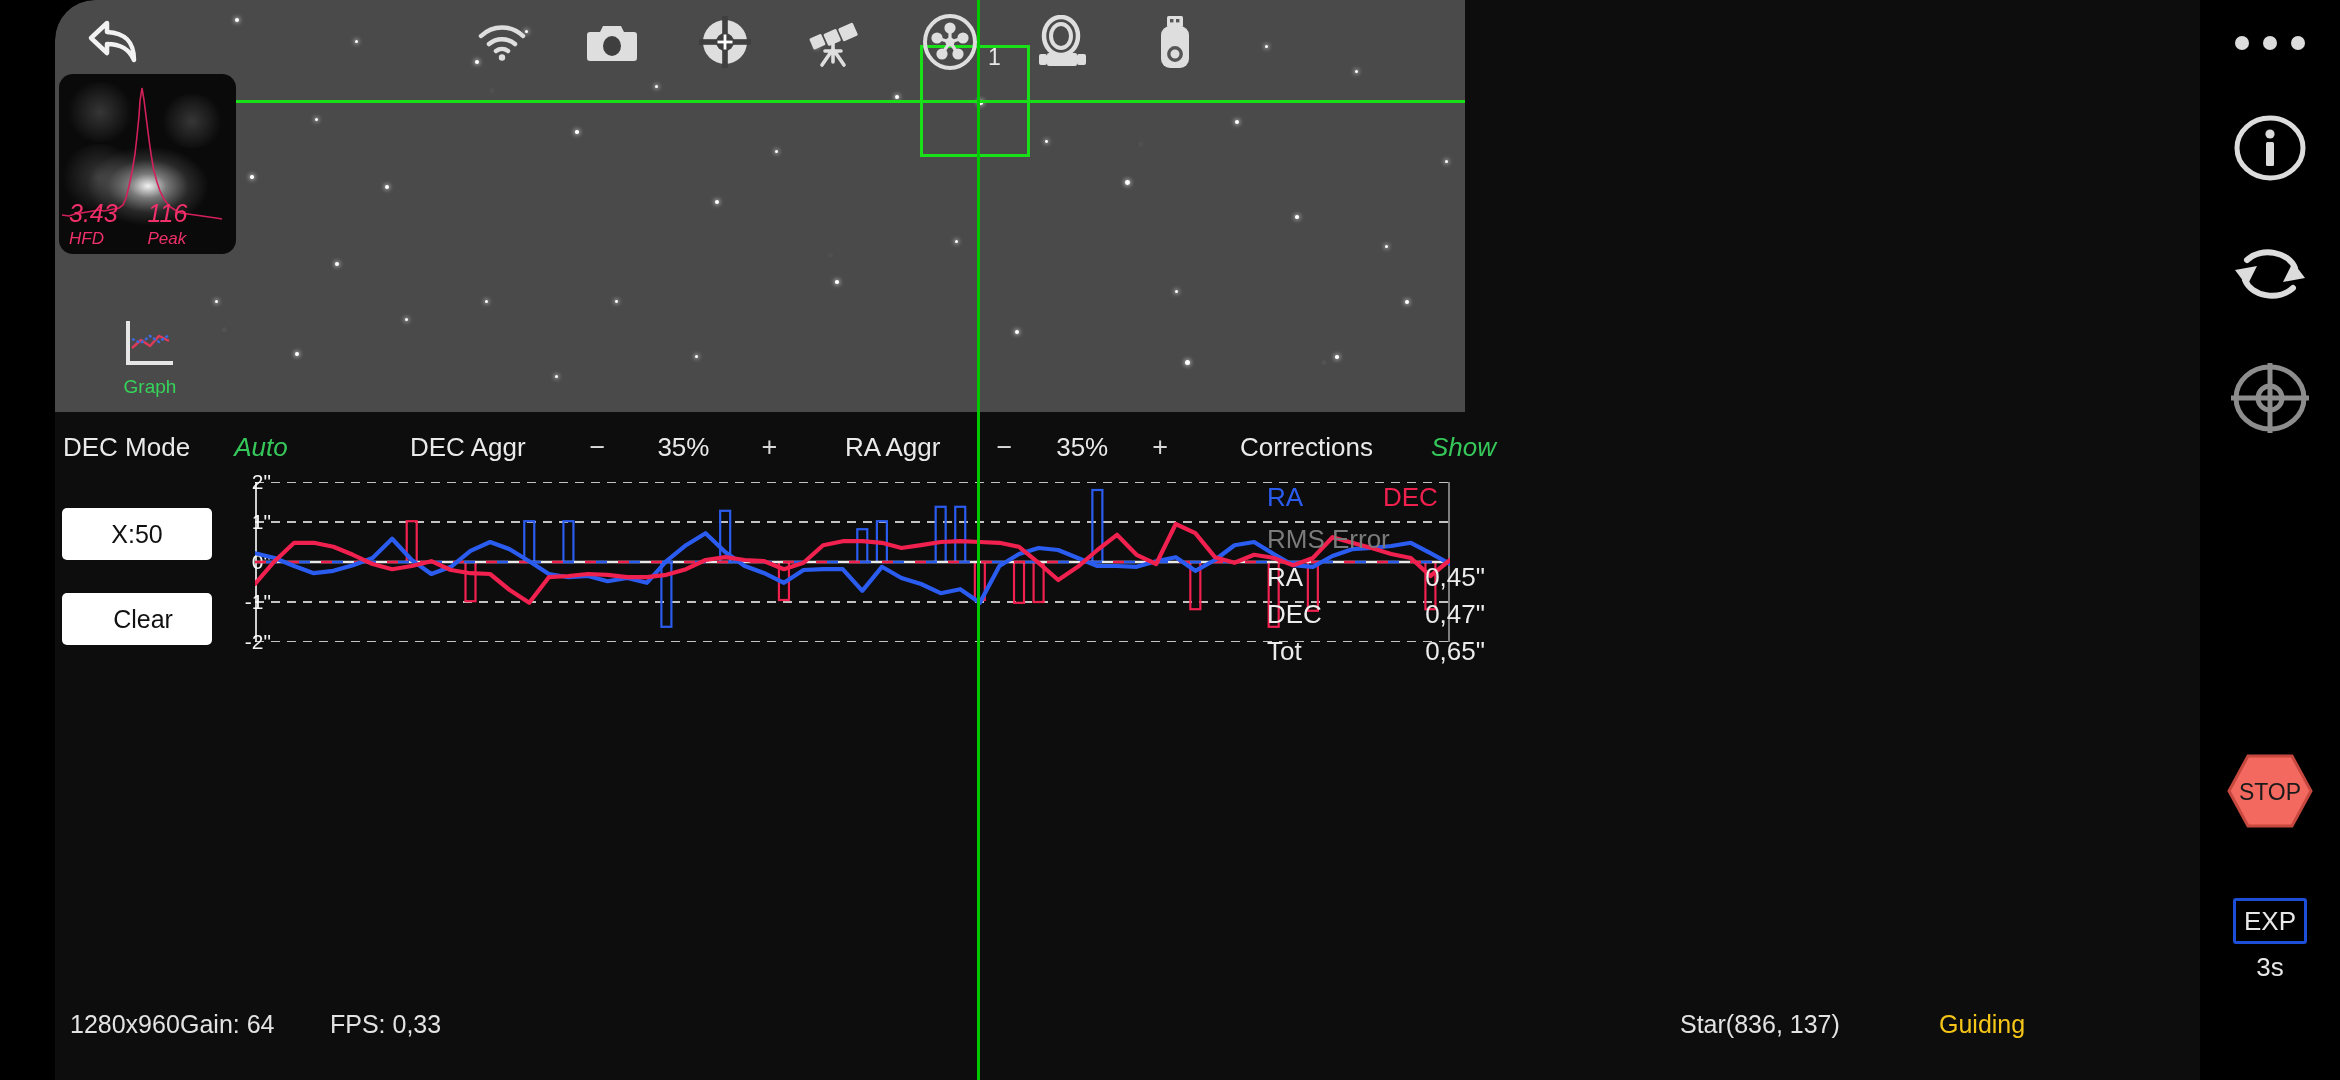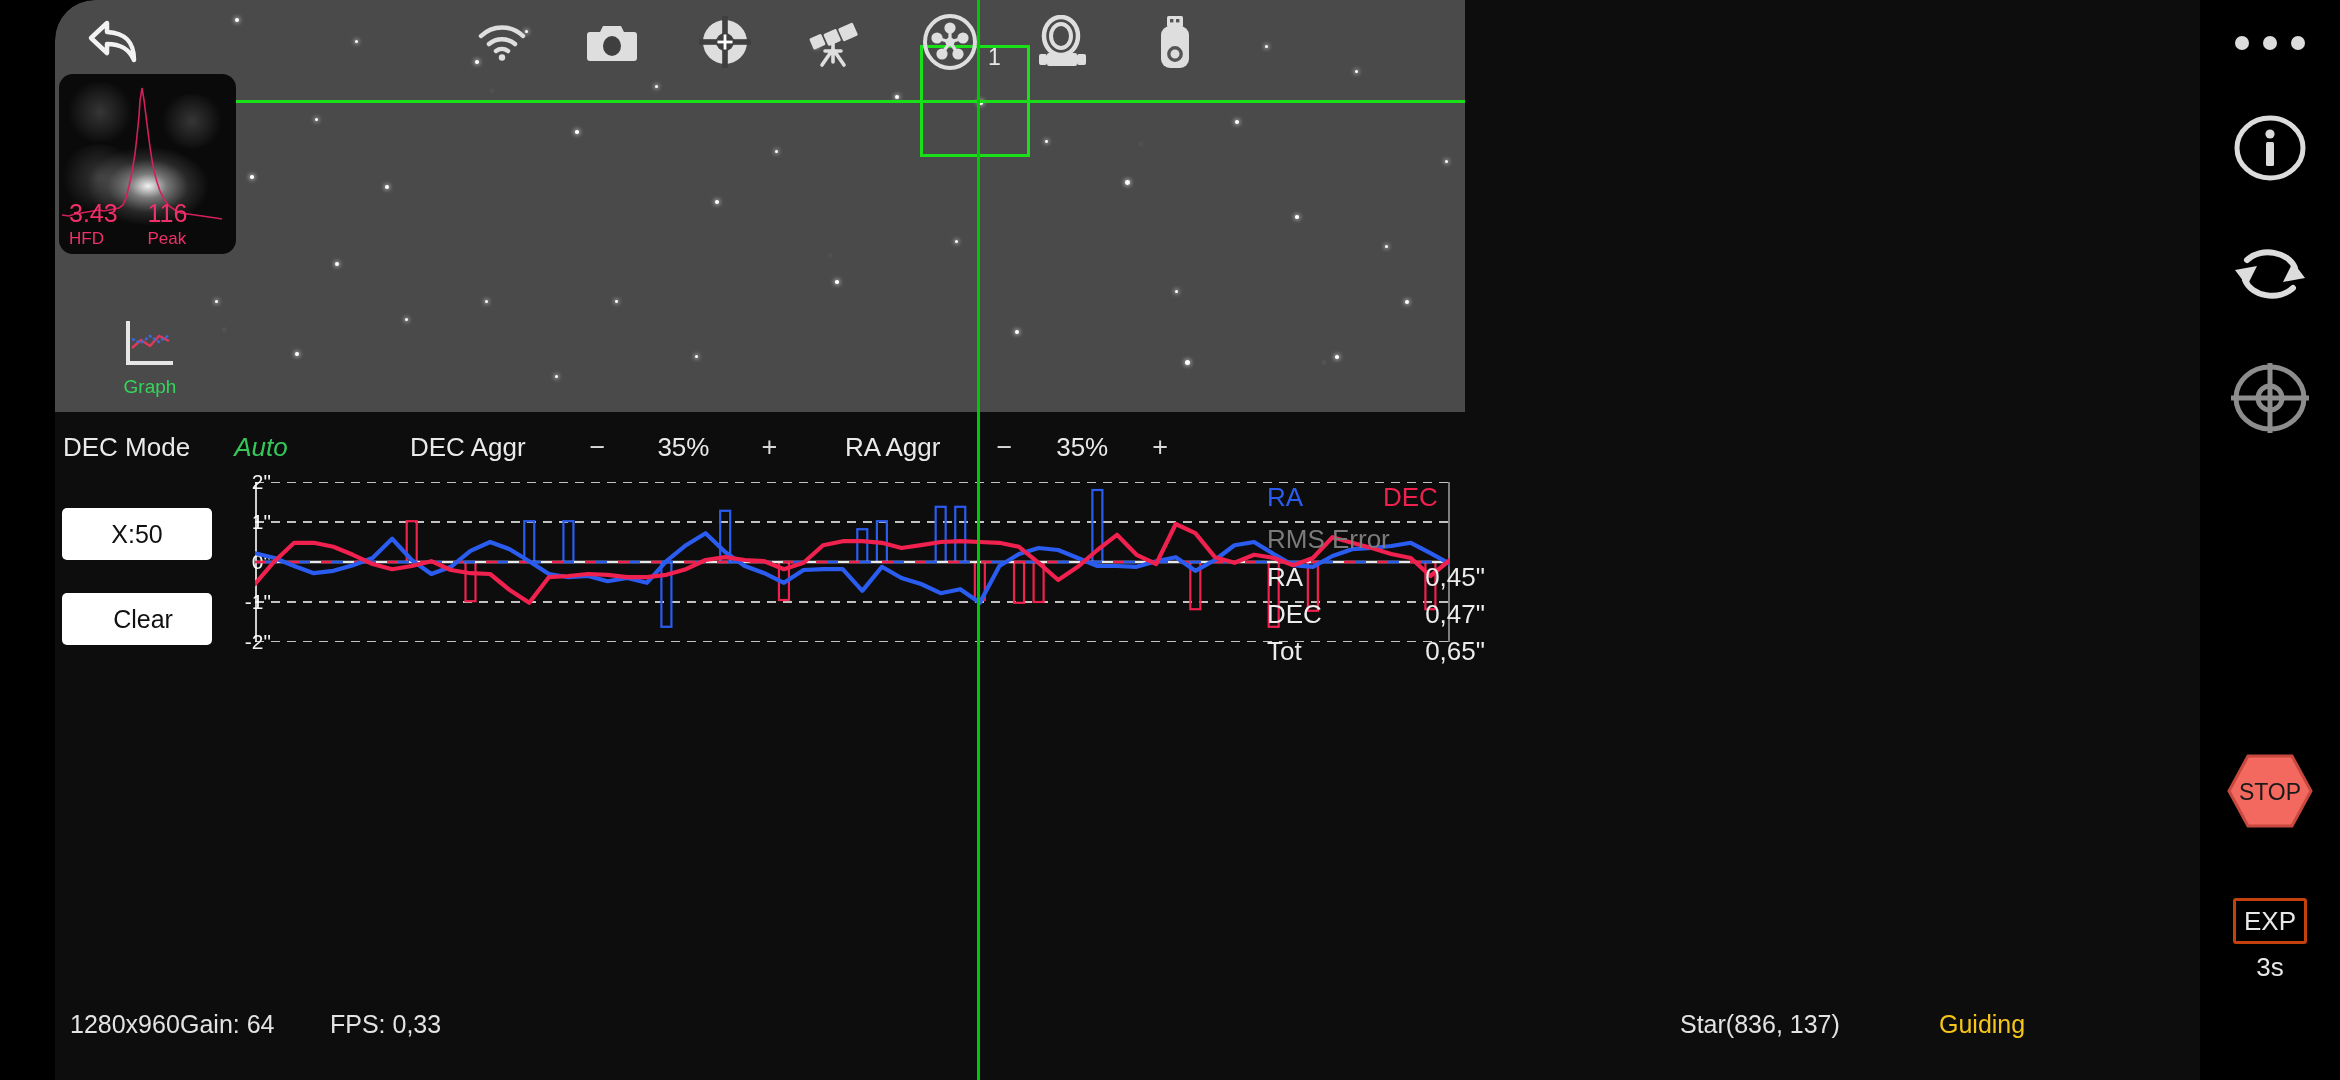--- a/index.html
+++ b/index.html
@@ -35,21 +35,21 @@
   
   #profile { position:absolute; left:4px; top:74px; width:177px; height:180px;
              background:#0a0a0a; border-radius:14px; overflow:hidden; }
   #profglow { position:absolute; left:50%; top:62%; width:120px; height:78px;
       transform:translate(-50%,-50%);
       background:radial-gradient(ellipse at center, rgba(255,255,255,.95) 0%, rgba(255,255,255,.45) 22%, rgba(255,255,255,.12) 48%, rgba(255,255,255,0) 72%); }
   .pblob { position:absolute; border-radius:50%;
            background:radial-gradient(circle, rgba(255,255,255,.18) 0%, rgba(255,255,255,0) 70%); }
   #profcurve { position:absolute; left:0; top:0; }
   #profstats { position:absolute; left:0; bottom:4px; width:100%;
-               display:flex; padding:0 10px; }
+               display:flex; padding:0 10px;font-style:italic; }
   .pstat { width:50%; }
   .pstat .v { color:#f0306a; font-size:25px; line-height:29px; }
   .pstat .l { color:#f0306a; font-size:17px; line-height:22px; }
 
   
   #graphbtn { position:absolute; left:40px; top:318px; width:110px; text-align:center; }
   #graphbtn .lbl { color:#35d45a; font-size:19px; margin-top:4px; }
 
   
   #toolbar { position:absolute; left:0; top:0; width:1410px; height:85px; }
@@ -94,21 +94,21 @@
             color:#e3e3e3; font-size:25px; }
   #status span { position:absolute; top:0; }
 
   
   #rail { position:absolute; left:2200px; top:0; width:140px; height:1080px;
           background:#000; }
   .rbi { position:absolute; left:0; width:140px;
          display:flex; align-items:center; justify-content:center; }
   #stopbtn { position:absolute; left:26px; top:753px; width:88px; height:76px; }
   #expbtn  { position:absolute; left:33px; top:898px; width:74px; height:46px;
-     border:3px solid #c2410c; border-radius:3px; display:flex;
+     border:3px solid #1d4ed8; border-radius:3px; display:flex;
      align-items:center; justify-content:center; color:#e8e8e8; font-size:26px; }
   #expsub  { position:absolute; left:0; top:952px; width:140px; text-align:center;
      color:#e8e8e8; font-size:26px; }
 </style>
 </head>
 <body>
 
 <div id="root">
 
   <div id="app">
@@ -297,20 +297,24 @@
         <span class="cpm" style="margin-left:32px;">+</span>
       </div>
 
       <div class="cgrp" style="left:790px;gap:12px;">
         <span class="clabel">RA Aggr</span>
         <span class="cpm" style="margin-left:44px;">−</span>
         <span style="margin-left:32px;">35%</span>
         <span class="cpm" style="margin-left:32px;">+</span>
       </div>
 
+      <div class="cgrp" style="left:1185px;">
+        <span class="clabel">Corrections</span>
+        <span class="cval-green" style="margin-left:58px;">Show</span>
+      </div>
     </div>
 
     <div id="gwrap">
       <div id="xbtn">X:50</div>
       <div id="clrbtn">Clear</div>
 
       <div id="yaxis">
           <div class="ytick" style="top: 0px;">2"</div>
           <div class="ytick" style="top: 40px;">1"</div>
           <div class="ytick" style="top: 80px;">0"</div>

